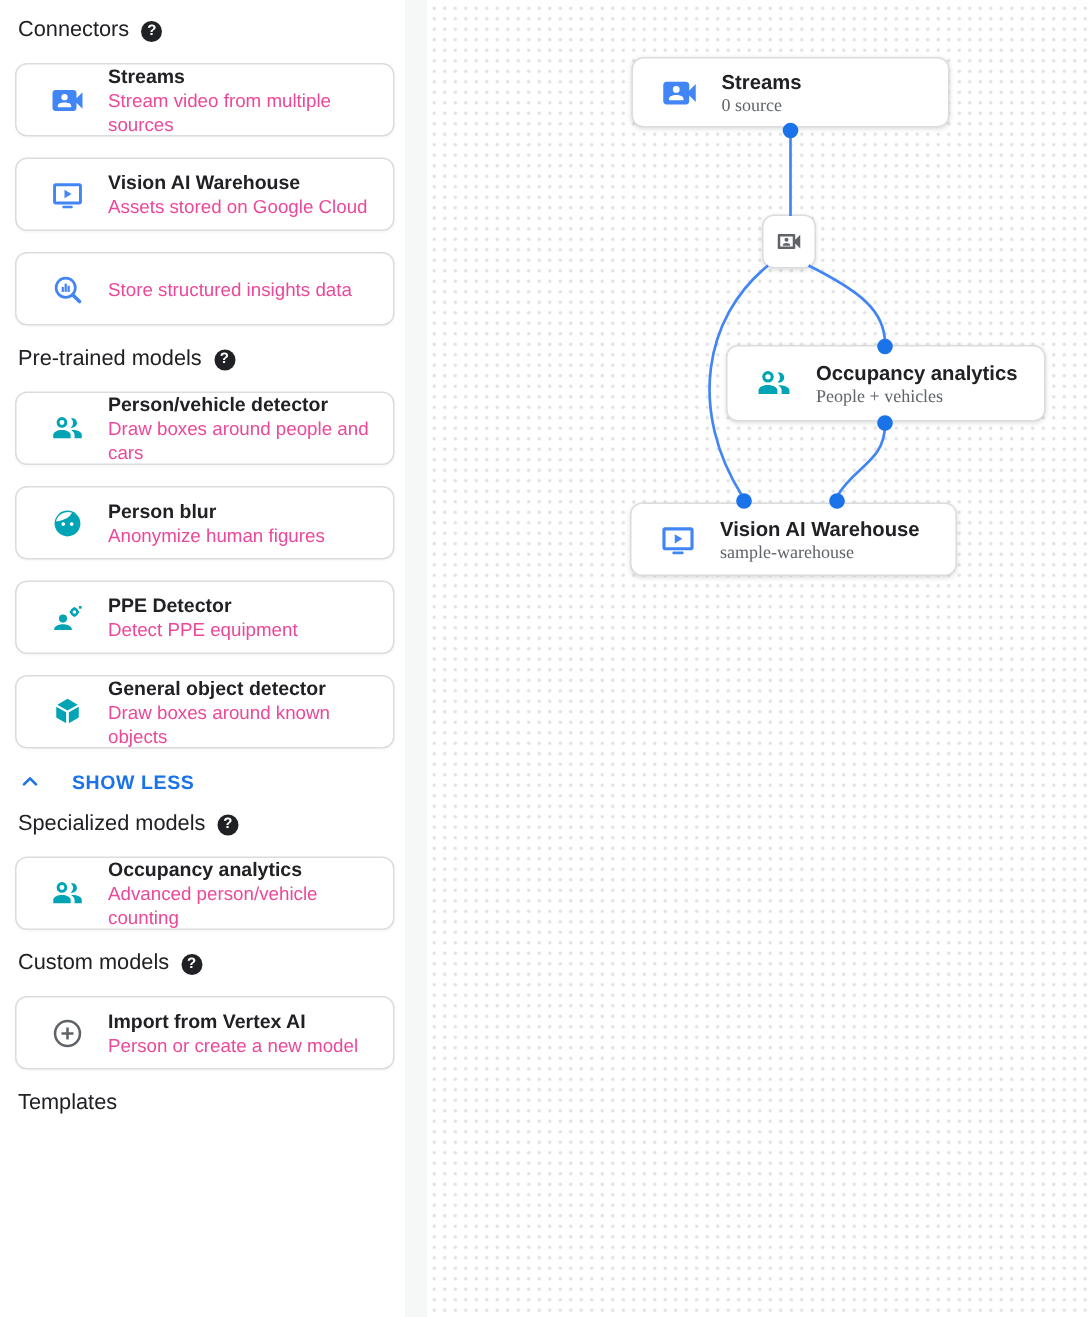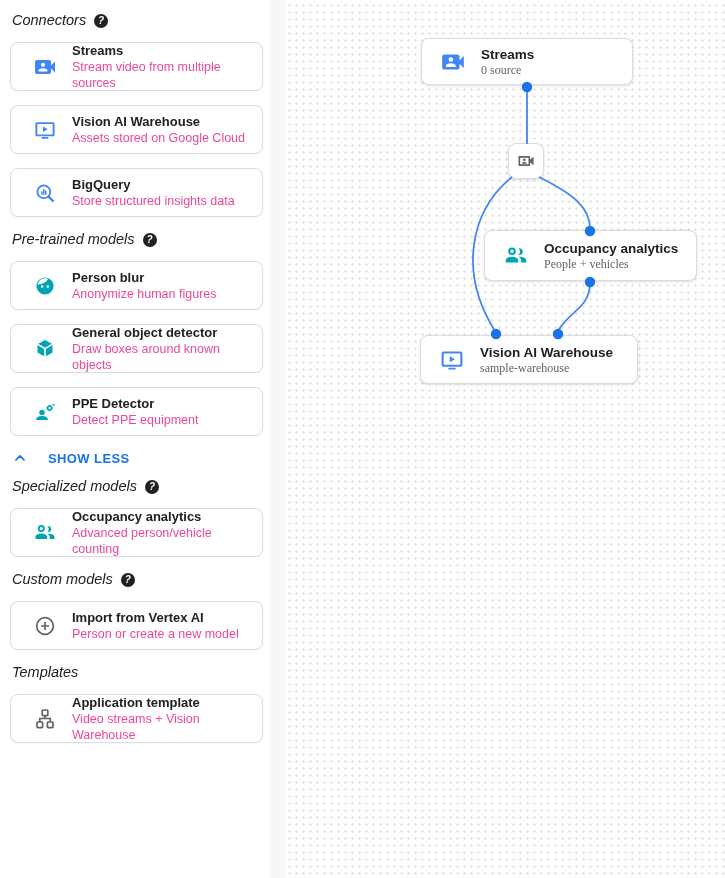--- a/index.html
+++ b/index.html
@@ -12,21 +12,20 @@
   
   .sidebar {
     width:270px; min-width:270px; height:878px;
     background:#fff; padding:12px 7px 10px 10px;
     overflow:hidden;
   }
   .sec-header {
     display:flex; align-items:center; gap:8px;
     font-size:14.5px; color:#202124; line-height:17px;
     margin:0 2px 13px 2px;
-    font-style:italic;
   }
   .section { margin-top:0; }
   .section + .section .sec-header { margin-top:8px; }
   .help-badge {
     width:14px; height:14px; border-radius:50%;
     background:#202124; color:#fff;
     font-size:10px; font-weight:bold; line-height:14px;
     text-align:center; display:inline-block;
   }
   .card {
@@ -174,62 +173,72 @@
         <div class="csub">Assets stored on Google Cloud</div>
       </div>
     </div>
     <div class="card">
       <span class="cicon blue">
           <svg>
             <use href="#i-bigquery"></use>
           </svg>
         </span>
       <div>
-        <div class="ctitle">BigQuery</div>
         <div class="csub">Store structured insights data</div>
       </div>
     </div>
   </div>
 
   <div class="section">
     <div class="sec-header">
       <span>Pre-trained models</span>
       <span class="help-badge">?</span>
     </div>
     <div class="card">
       <span class="cicon teal">
           <svg>
+            <use href="#i-group"></use>
+          </svg>
+        </span>
+      <div>
+        <div class="ctitle">Person/vehicle detector</div>
+        <div class="csub">Draw boxes around people and cars</div>
+      </div>
+    </div>
+    <div class="card">
+      <span class="cicon teal">
+          <svg>
             <use href="#i-face"></use>
           </svg>
         </span>
       <div>
         <div class="ctitle">Person blur</div>
         <div class="csub">Anonymize human figures</div>
       </div>
     </div>
     <div class="card">
       <span class="cicon teal">
           <svg>
+            <use href="#i-ppe"></use>
+          </svg>
+        </span>
+      <div>
+        <div class="ctitle">PPE Detector</div>
+        <div class="csub">Detect PPE equipment</div>
+      </div>
+    </div>
+    <div class="card">
+      <span class="cicon teal">
+          <svg>
             <use href="#i-cube"></use>
           </svg>
         </span>
       <div>
         <div class="ctitle">General object detector</div>
         <div class="csub">Draw boxes around known objects</div>
-      </div>
-    </div>
-    <div class="card">
-      <span class="cicon teal">
-          <svg>
-            <use href="#i-ppe"></use>
-          </svg>
-        </span>
-      <div>
-        <div class="ctitle">PPE Detector</div>
-        <div class="csub">Detect PPE equipment</div>
       </div>
     </div>
     <div class="show-less">
       <svg>
           <use href="#i-chevron-up"></use>
         </svg>
       <span>SHOW LESS</span>
     </div>
   </div>
 
@@ -265,31 +274,20 @@
       <div>
         <div class="ctitle">Import from Vertex AI</div>
         <div class="csub">Person or create a new model</div>
       </div>
     </div>
   </div>
 
   <div class="section">
     <div class="sec-header">
       <span>Templates</span>
-    </div>
-    <div class="card">
-      <span class="cicon gray">
-          <svg>
-            <use href="#i-schema"></use>
-          </svg>
-        </span>
-      <div>
-        <div class="ctitle">Application template</div>
-        <div class="csub">Video streams + Vision Warehouse</div>
-      </div>
     </div>
   </div>
 
 </div>
 
 <div class="scroll-strip"></div>
 
 <div class="canvas">
 
   <div class="node" style="left:136px; top:38px; width:212px; height:47px;">

